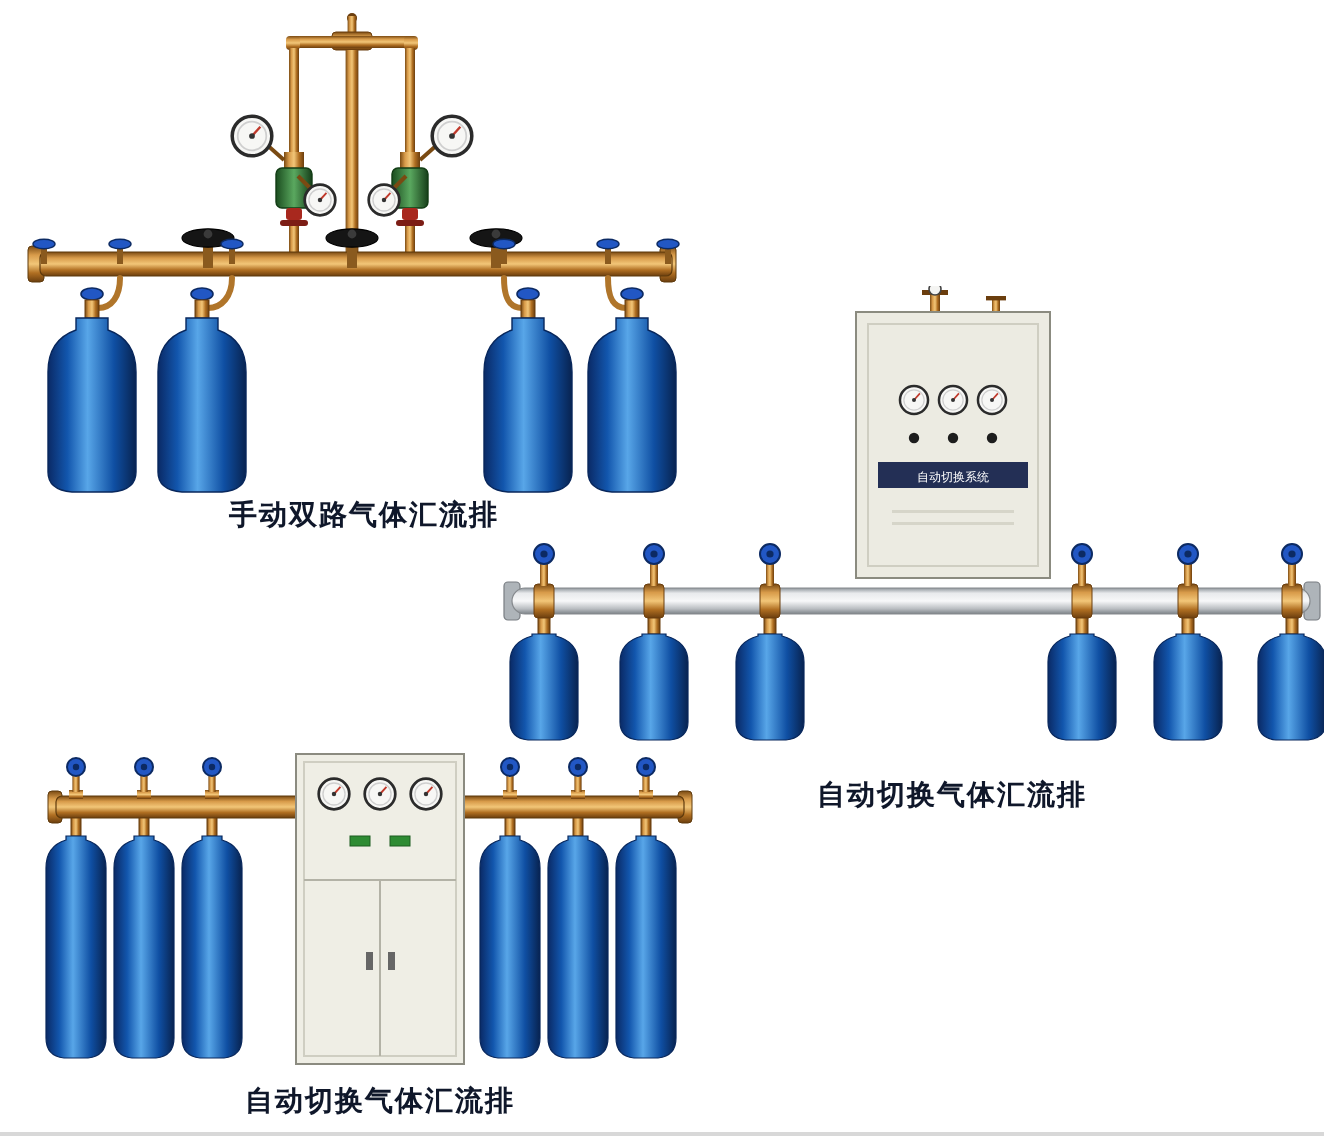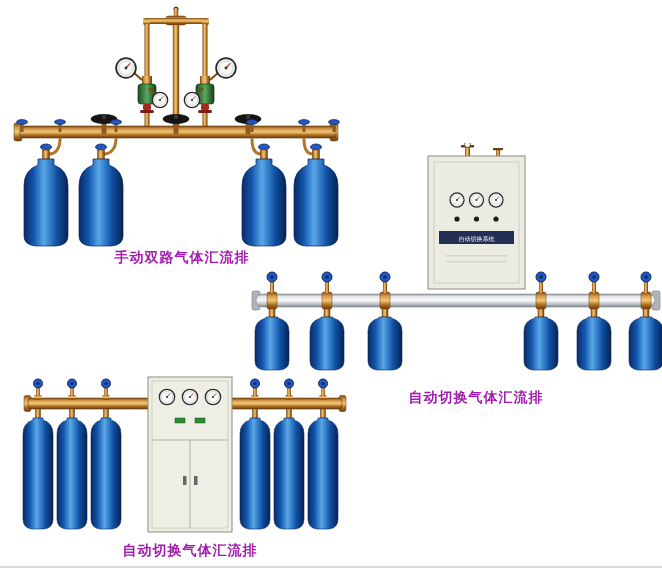--- a/index.html
+++ b/index.html
@@ -2,21 +2,21 @@
 <html><head>
 <meta charset="utf-8">
 <style>
   html,body{margin:0;padding:0;background:#fff;}
   .canvas{
     position:relative;width:662px;height:572px;background:#ffffff;overflow:hidden;
     font-family:"Liberation Sans",sans-serif;
   }
   svg.scene{position:absolute;}
   .caption{
-    position:absolute;color:#a21caf;font-weight:bold;font-size:14px;
+    position:absolute;color:#0f172a;font-weight:bold;font-size:14px;
     text-align:center;letter-spacing:1px;white-space:nowrap;
   }
   .bottom-border{position:absolute;left:0;top:566px;width:662px;height:2px;background:#d8d8d8;}
 </style>
 </head>
 <body>
 
 <div class="canvas">
 
   <svg class="scene" style="left:6px;top:6px" width="340" height="252" viewBox="0 0 340 252">

